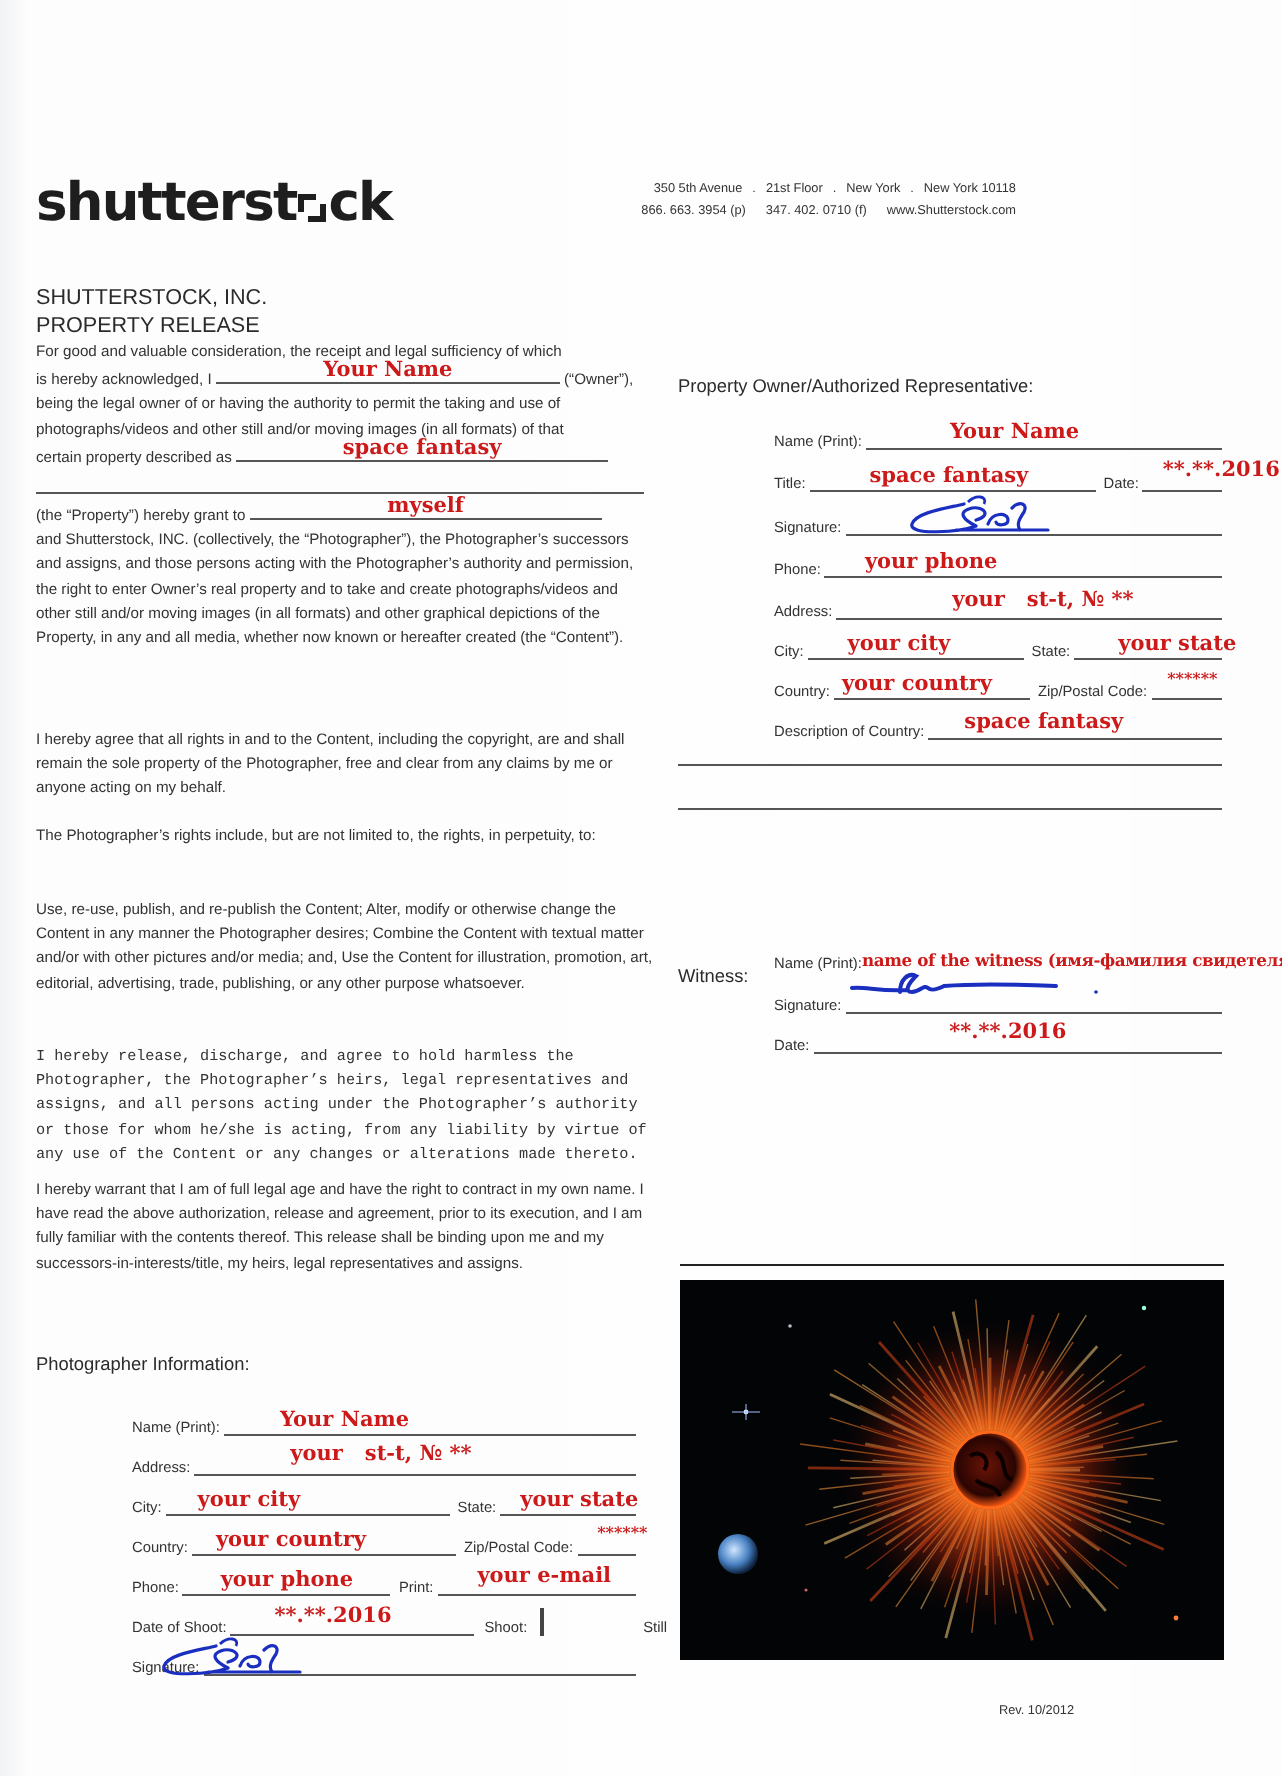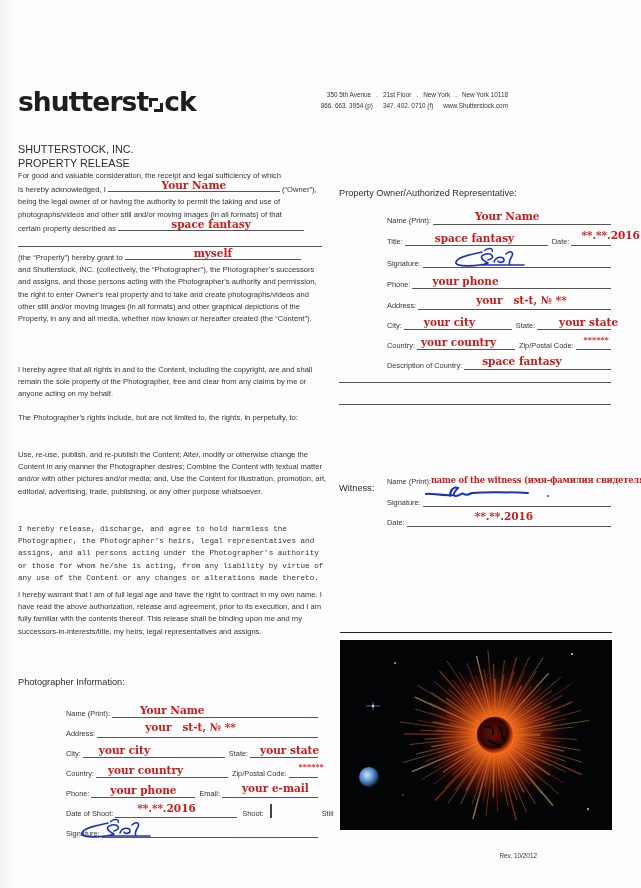--- a/index.html
+++ b/index.html
@@ -113,21 +113,21 @@
     <span class="lbl" style="padding-left:4px;">Zip/Postal Code:</span>
     <span class="ln">
         <span class="fill left" style="padding-left:10px; bottom:5px; font-size:8px;">******</span>
       </span>
   </div>
   <div class="row" style="left:18px; top:786px; width:300px;">
     <span class="lbl">Phone:</span>
     <span class="ln" style="flex:0 0 104px;">
         <span class="fill">your phone</span>
       </span>
-    <span class="lbl" style="padding-left:4px;">Email:</span>
+    <span class="lbl" style="padding-left:4px;">Print:</span>
     <span class="ln">
         <span class="fill left" style="padding-left:20px; bottom:3px;">your e-mail</span>
       </span>
   </div>
   <div class="row" style="left:18px; top:806px; width:300px;">
     <span class="lbl">Date of Shoot:</span>
     <span class="ln" style="flex:0 0 122px;">
         <span class="fill left" style="padding-left:22px; bottom:3px;">**.**.2016</span>
       </span>
     <span class="lbl" style="padding-left:5px;">Shoot:</span>

